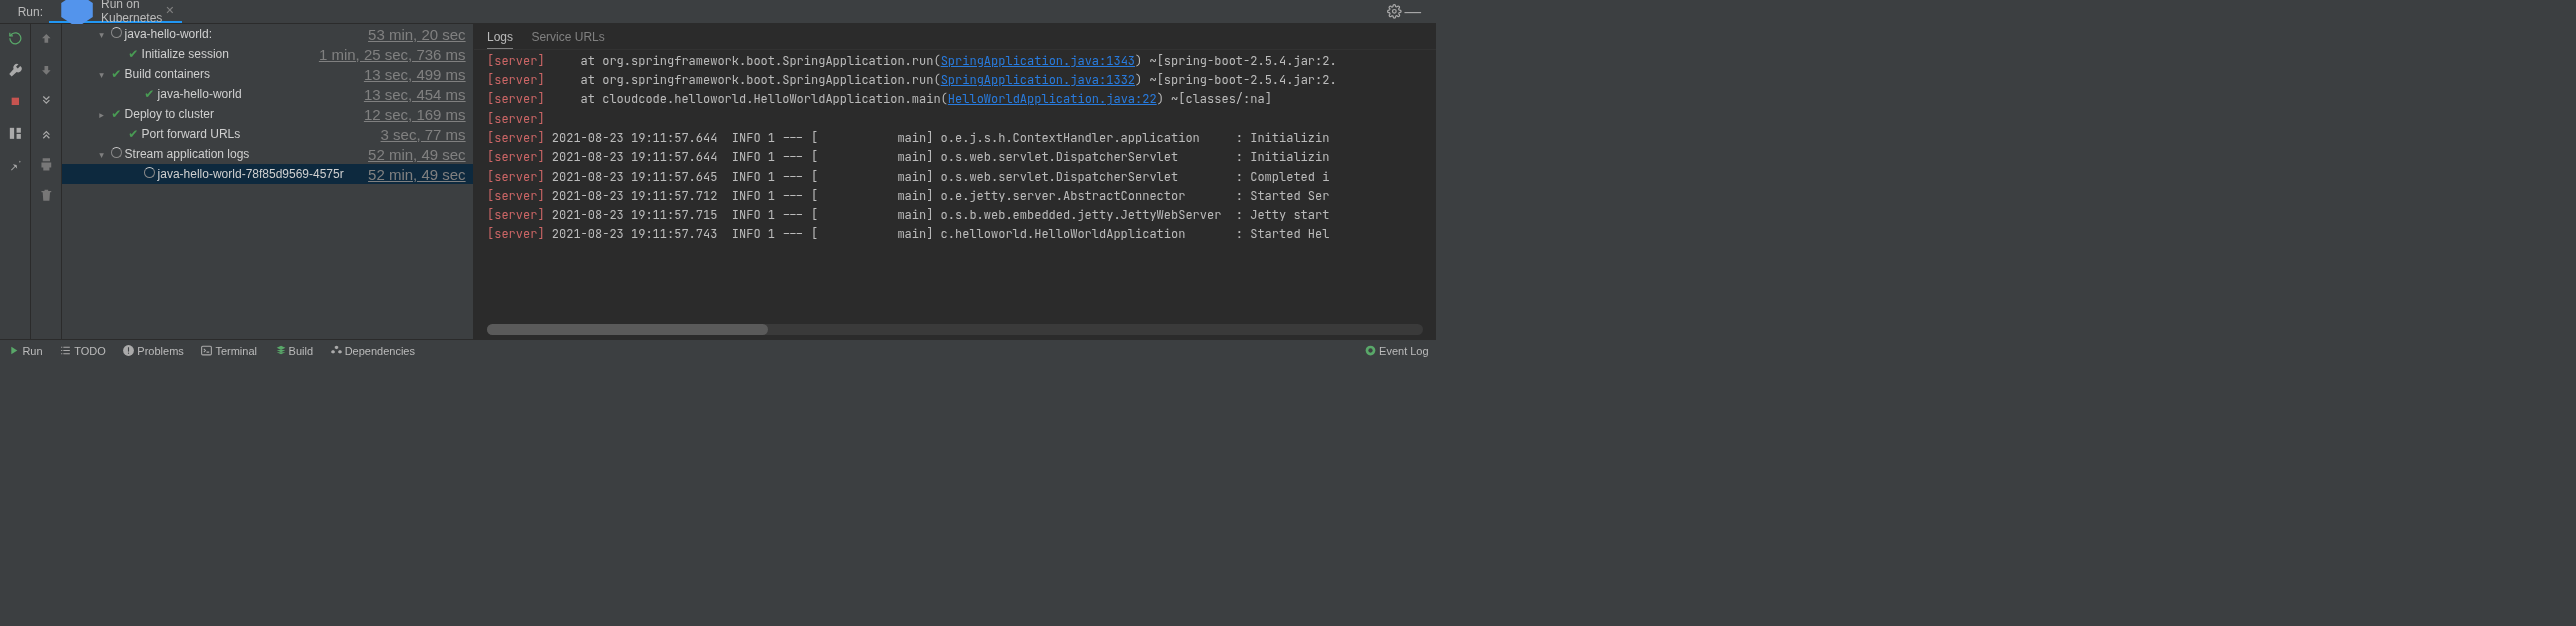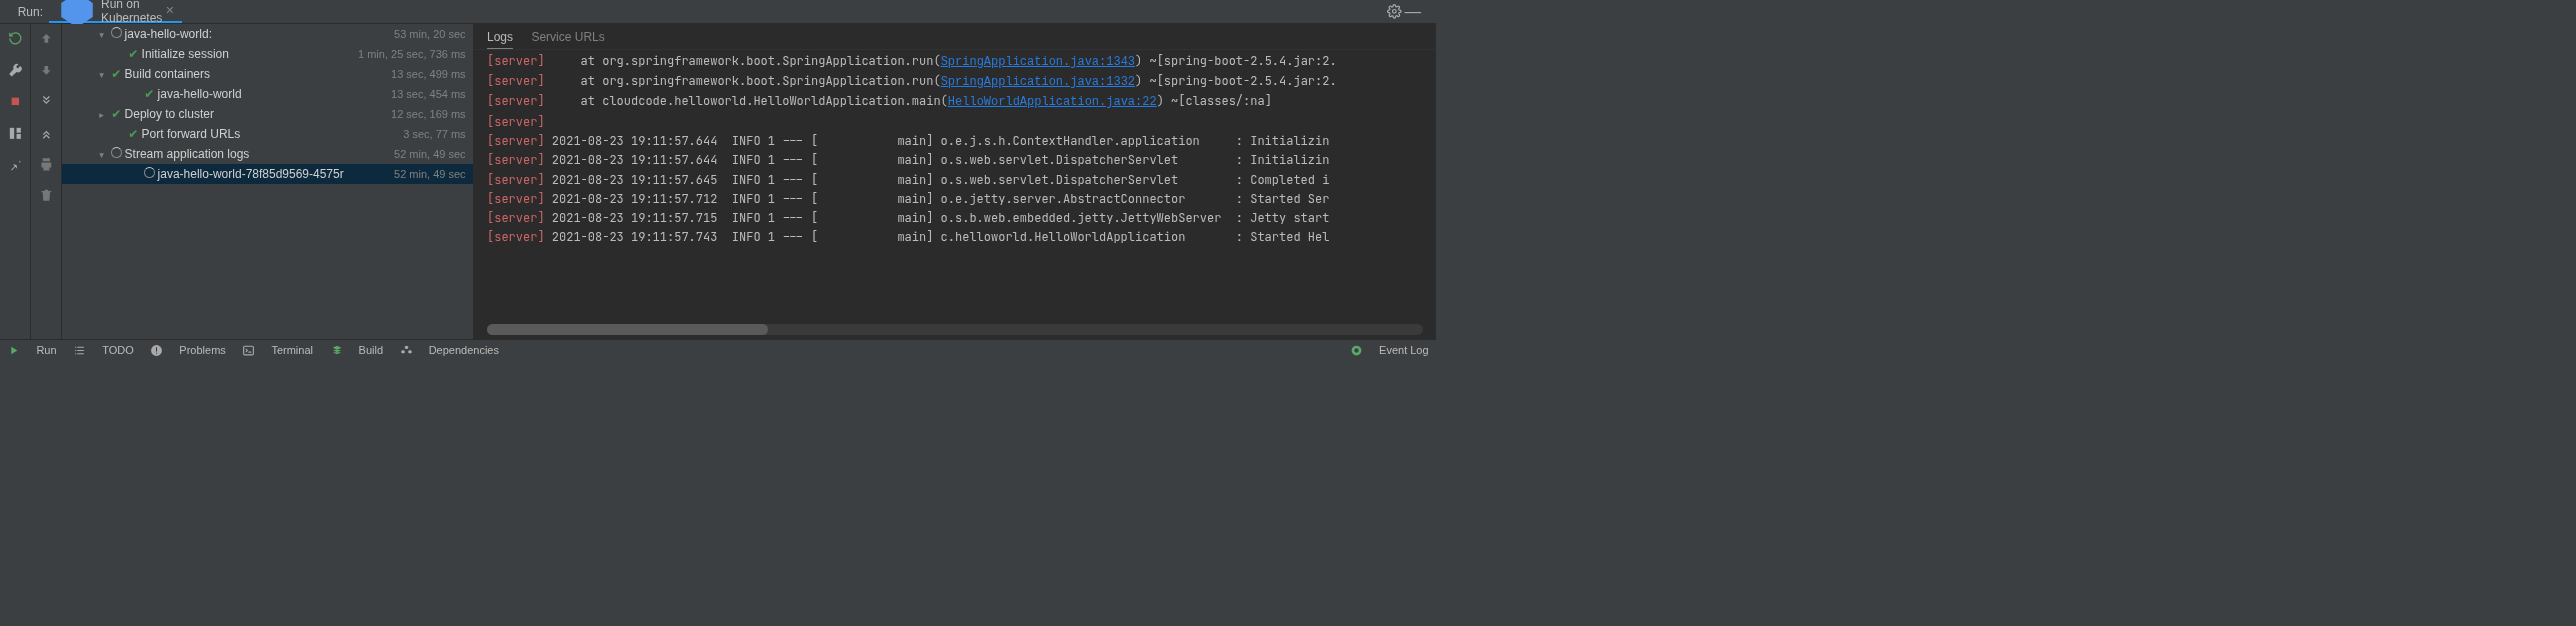--- a/index.html
+++ b/index.html
@@ -100,21 +100,21 @@
     padding-right: 7.4px;
     white-space: nowrap;
   }
   .tree-row.selected {
     background: var(--selection);
   }
   .tree-row .indent { flex: 0 0 auto; }
   .tree-row .chevron { width: 13px; text-align: center; color: var(--text-dim); cursor: pointer; font-size: 9.2px;}
   .tree-row .status { width: 16.6px; text-align: center; }
   .tree-row .name { color: var(--text-bright); }
-  .tree-row .time { margin-left: auto; color: var(--text-dim); font-size: 11px; }
+  .tree-row .time { margin-left: auto; color: var(--text-dim); font-size: 15px; text-decoration: underline; }
   .check { color: #499C54; }
   .spinner {
     display:inline-block; width:11px; height:11px; position:relative;
   }
   .spinner::before {
     content:""; position:absolute; inset:0;
     border:1.8px solid #888; border-top-color:#ccc; border-radius:50%;
   }
   .consoles {
     flex: 1;
@@ -136,21 +136,21 @@
     flex: 1;
     padding: 1.8px 13px;
     font-family: "JetBrains Mono","Consolas","Menlo",monospace;
     font-size: 12px;
     line-height: 19.3px;
     white-space: pre;
     overflow: hidden;
     color: var(--text);
   }
   .log .srv { color: var(--log-red); }
-  .log .lnk { color: var(--link); text-decoration: underline; cursor:pointer;font-family:Liberation Mono, monospace; }
+  .log .lnk { color: var(--link); text-decoration: underline; cursor:pointer; }
   .scrollbar-h {
     height: 11px;
     margin: 0 13px 3.7px 13px;
     background: #3a3a3a;
     border-radius: 5.5px;
     position: relative;
   }
   .scrollbar-h .thumb {
     position:absolute; left:0; top:0; height:100%; width:30%;
     background: #5a5a5a; border-radius:5.5px;
@@ -159,21 +159,21 @@
     height: 22px;
     background: var(--bg-darker);
     border-top: 0.9px solid #2b2b2b;
     display: flex;
     align-items: center;
     padding: 0 7.4px;
     gap: 16.6px;
     font-size: 11px;
     color: var(--text);
   }
-  .status-item { display:flex; gap:16px; cursor:pointer; }
+  .status-item { display:flex; align-items:center; gap:2px; cursor:pointer; }
   .status-item svg { width:13px; height:13px; }
   .run-tri { color: #59a869; }
 </style>
 </head>
 <body>
 
 <div class="top-header">
   <span class="label">Run:</span>
   <div class="tab">
     <svg viewBox="0 0 24 24" fill="#5394ec">

